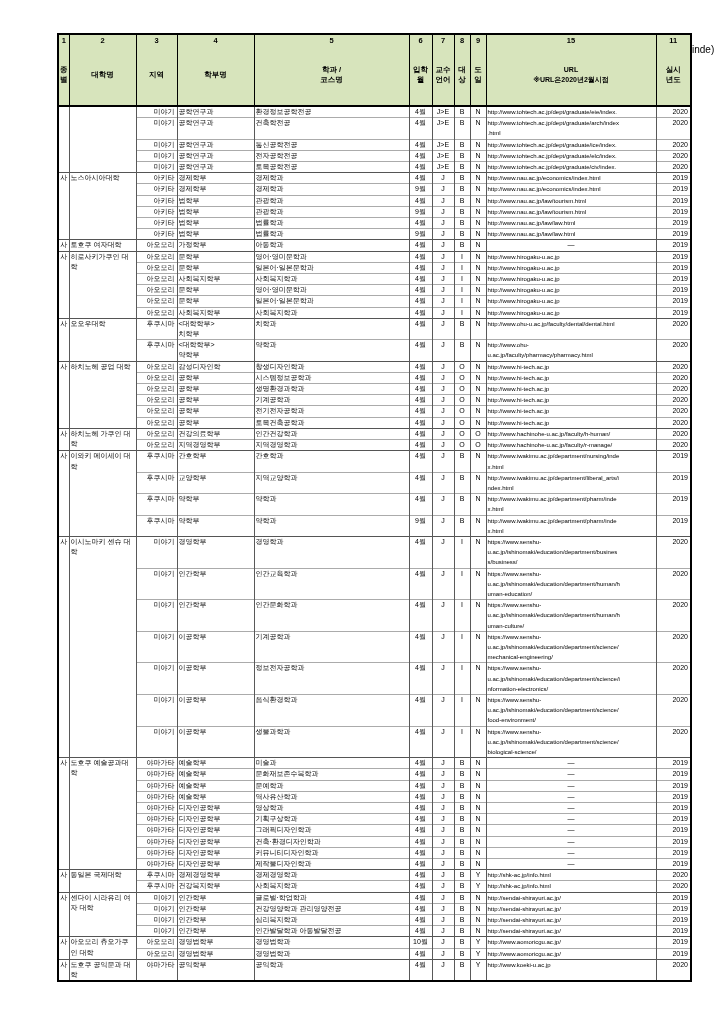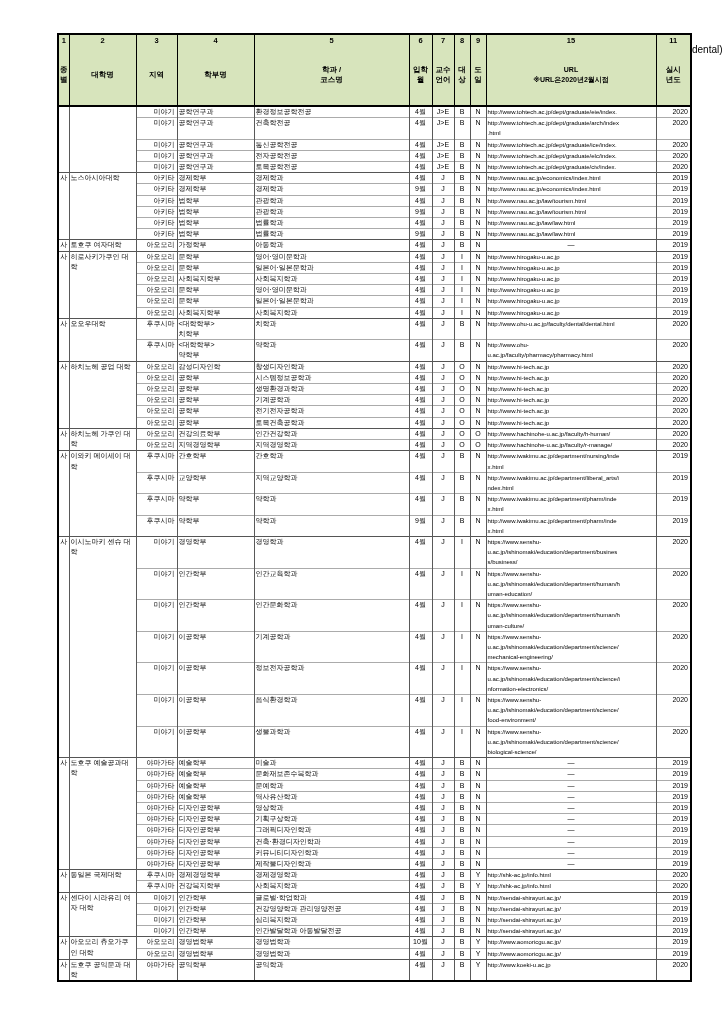--- a/index.html
+++ b/index.html
@@ -826,13 +826,13 @@
         <td class="c-month bs">4월</td>
         <td class="c-lang bs">J</td>
         <td class="c-target bs">B</td>
         <td class="c-tojapan bs">Y</td>
         <td class="c-url bs">http://www.koeki-u.ac.jp</td>
         <td class="c-year bs">2020</td>
       </tr>
     </tbody>
 </table>
 
-<div class="edge-text">dental)</div>
+<div class="edge-text">inde)</div>
 
 </body></html>

